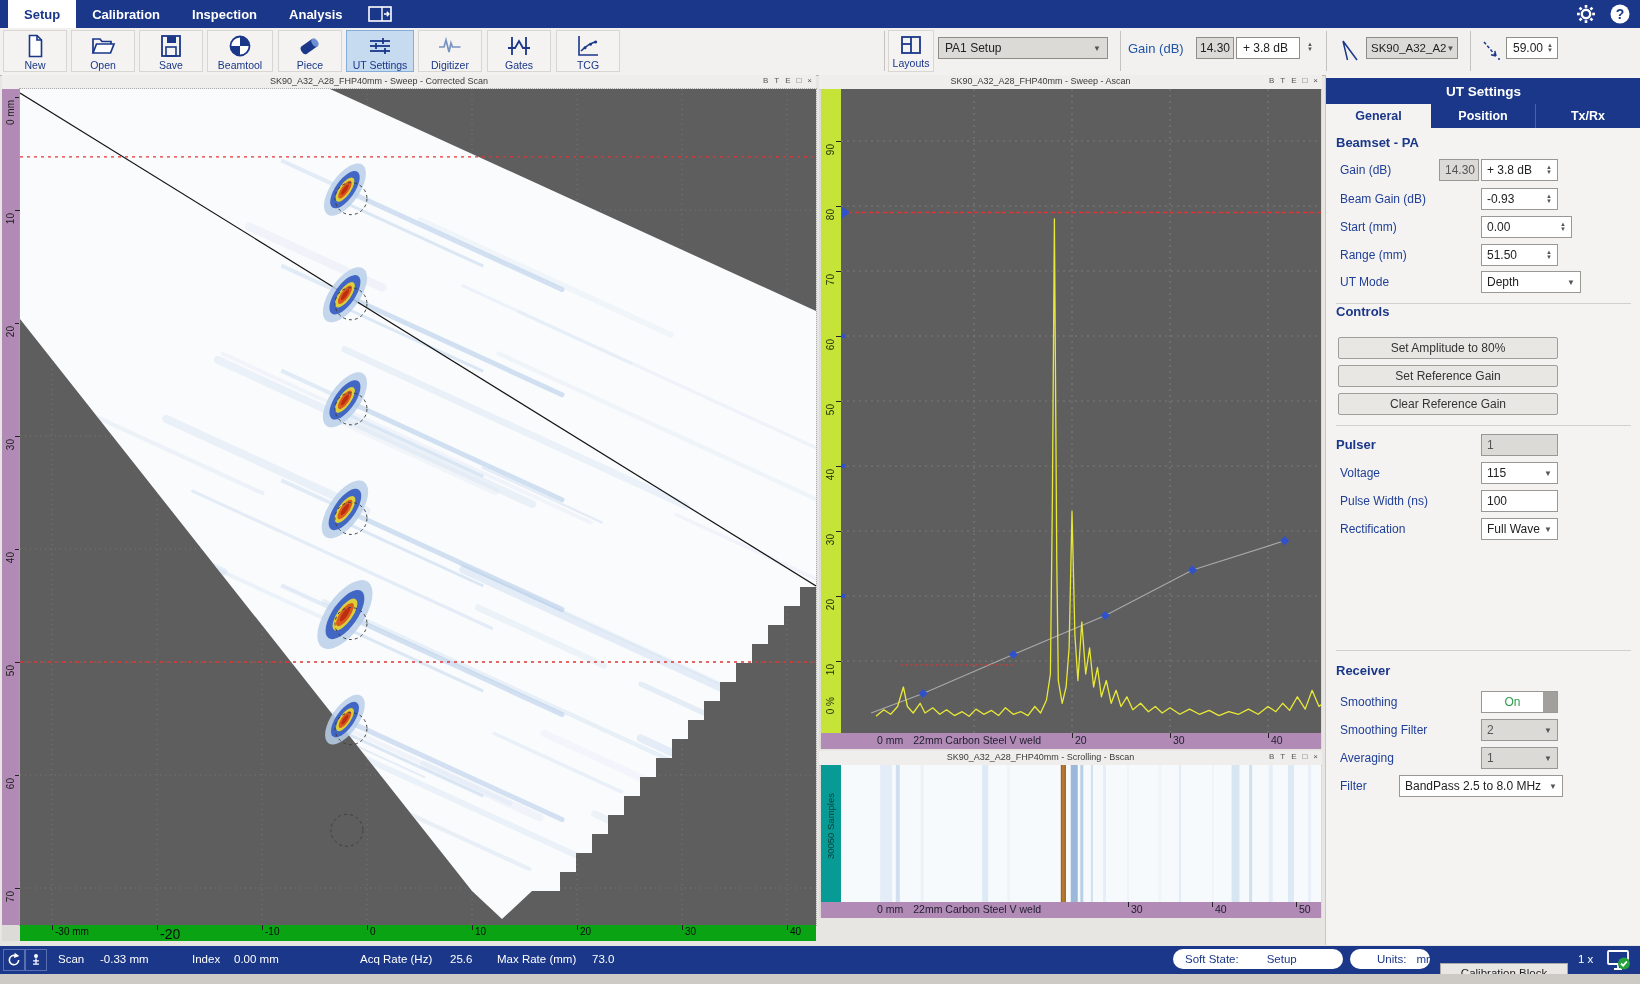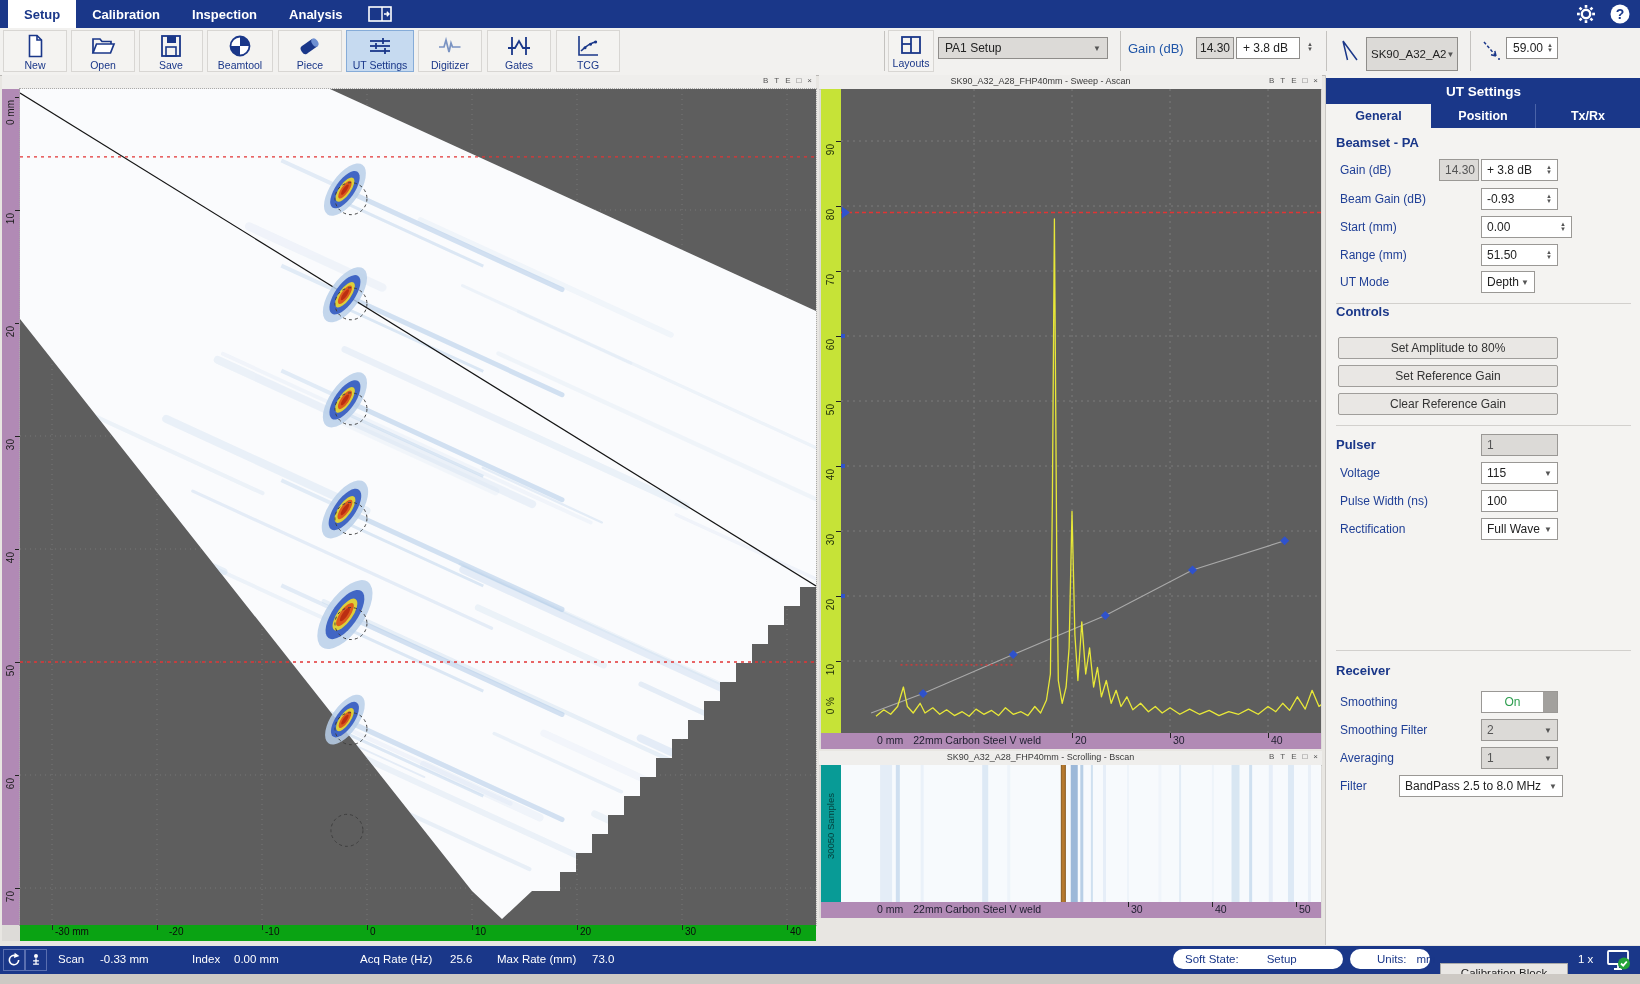--- a/index.html
+++ b/index.html
@@ -221,21 +221,21 @@
     <span class="spin" style="position:absolute;left:1303px;top:14px">
         <i>▲</i>
         <i>▼</i>
       </span>
     <div class="tb-sep" style="left:1326px"></div>
     <span style="position:absolute;left:1336px;top:10px">
         <svg width="26" height="26" viewBox="0 0 26 26">
           <path d="M7,3 L21,22 M7,3 L11.5,22" fill="none" stroke="#1a3789" stroke-width="1.5"></path>
         </svg>
       </span>
-    <div class="tb-field grey" style="left:1366px;width:92px;font-size:11.5px;padding:16px 4px">
+    <div class="tb-field grey" style="left:1366px;width:92px;font-size:11.5px;padding:4px 4px">
       <span>SK90_A32_A2</span>
       <span class="caret">▼</span>
     </div>
     <div class="tb-sep" style="left:1470px"></div>
     <span style="position:absolute;left:1478px;top:10px">
         <svg width="26" height="26" viewBox="0 0 26 26">
           <path d="M6,4 L18,18" fill="none" stroke="#1a3789" stroke-width="1.5" stroke-dasharray="3,2"></path>
           <path d="M18,18 l-5,-1.2 M18,18 l-1.2,-5" fill="none" stroke="#1a3789" stroke-width="1.5"></path>
           <circle cx="21" cy="21" r="1" fill="#1a3789"></circle>
         </svg>
@@ -244,20 +244,21 @@
       <span>59.00</span>
       <span class="spin">
           <i>▲</i>
           <i>▼</i>
         </span>
     </div>
   </div>
 
   <div class="view" style="left:2px;top:75px;width:814px;height:866px">
     <div class="view-header">
+      <span class="view-title">SK90_A32_A28_FHP40mm - Sweep - Corrected Scan</span>
       <span class="chrome">
         <span>B</span>
         <span>T</span>
         <span>E</span>
         <span>□</span>
         <span>×</span>
       </span>
     </div>
     <div class="ruler-v" id="scan-vruler" style="left:0;top:14px;width:18px;height:836px;background:#b18ab5">
         <div class="tickv" style="top: 8px;"></div>
@@ -406,21 +407,21 @@
         </g>
         <circle cx="330.95" cy="639.6300000000001" r="16" fill="none" stroke="#3f3f3f" stroke-width="1" stroke-dasharray="3,3"></circle>
         <circle cx="326.95" cy="741.3700000000001" r="16" fill="none" stroke="#3f3f3f" stroke-width="1" stroke-dasharray="3,3"></circle>
         <line x1="0" y1="67.89" x2="796" y2="67.89" stroke="#e23434" stroke-width="1.3" stroke-dasharray="3,4"></line>
         <line x1="0" y1="573" x2="796" y2="573" stroke="#e23434" stroke-width="1.3" stroke-dasharray="3,4"></line>
       </svg>
     <div class="ruler-h" id="scan-hruler" style="left:18px;top:850px;width:796px;height:16px;background:#0aa313">
         <div class="tickh" style="left: 32px;"></div>
         <span style="position: absolute; left: 35px; top: 1px; font-size: 10px; color: rgb(12, 12, 12);">-30 mm</span>
         <div class="tickh" style="left: 137px;"></div>
-        <span style="position: absolute; left: 149px; top: 1px; font-size: 10px; color: rgb(12, 12, 12);">-20</span>
+        <span style="position: absolute; left: 140px; top: 1px; font-size: 14px; color: rgb(12, 12, 12);">-20</span>
         <div class="tickh" style="left: 242px;"></div>
         <span style="position: absolute; left: 245px; top: 1px; font-size: 10px; color: rgb(12, 12, 12);">-10</span>
         <div class="tickh" style="left: 347px;"></div>
         <span style="position: absolute; left: 350px; top: 1px; font-size: 10px; color: rgb(12, 12, 12);">0</span>
         <div class="tickh" style="left: 452px;"></div>
         <span style="position: absolute; left: 455px; top: 1px; font-size: 10px; color: rgb(12, 12, 12);">10</span>
         <div class="tickh" style="left: 557px;"></div>
         <span style="position: absolute; left: 560px; top: 1px; font-size: 10px; color: rgb(12, 12, 12);">20</span>
         <div class="tickh" style="left: 662px;"></div>
         <span style="position: absolute; left: 665px; top: 1px; font-size: 10px; color: rgb(12, 12, 12);">30</span>
@@ -599,21 +600,21 @@
     <div class="rp-label" style="top:173px">Range (mm)</div>
     <div class="rp-box" style="top:169px;left:155px;width:77px">
         <span>51.50</span>
         <span class="spin" style="margin-left:auto">
           <i>▲</i>
           <i>▼</i>
         </span>
       </div>
 
     <div class="rp-label" style="top:200px">UT Mode</div>
-    <div class="rp-box" style="top:196px;left:155px;width:54px">
+    <div class="rp-box" style="top:196px;left:155px;width:100px">
         <span>Depth</span>
         <span class="caret">▼</span>
       </div>
 
     <div class="rp-hr" style="top:228px"></div>
     <div class="rp-heading" style="top:229px">Controls</div>
     <div class="rp-btn" style="top:262px">Set Amplitude to 80%</div>
     <div class="rp-btn" style="top:290px">Set Reference Gain</div>
     <div class="rp-btn" style="top:318px">Clear Reference Gain</div>
 

